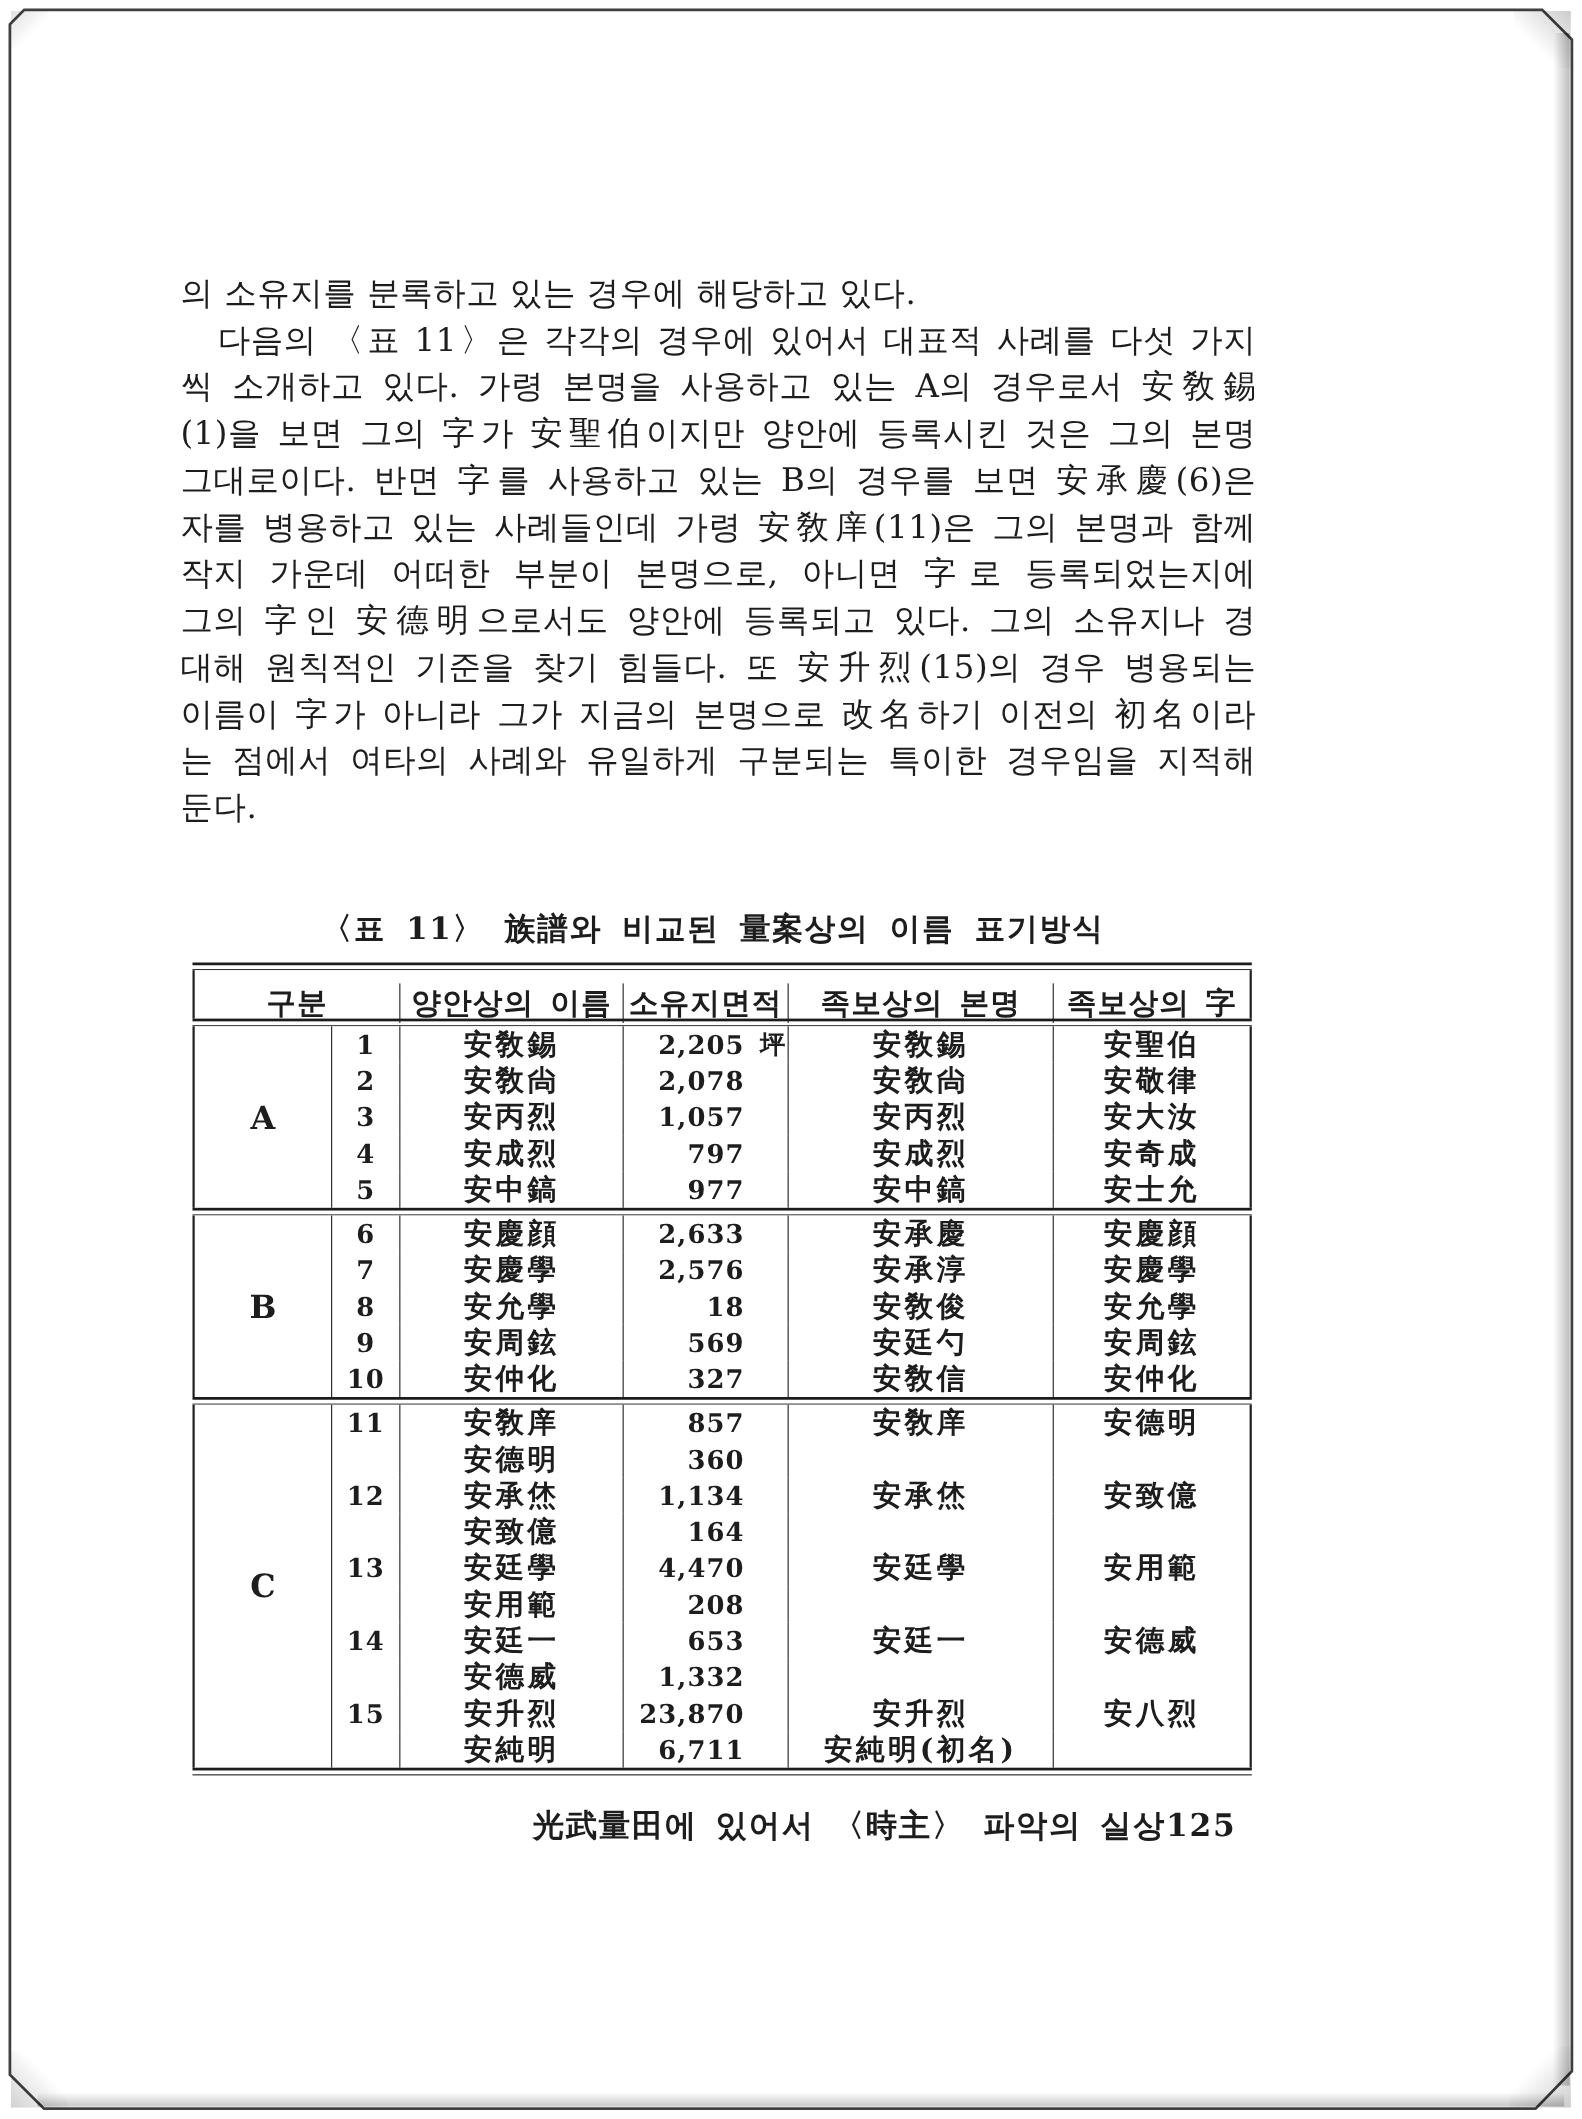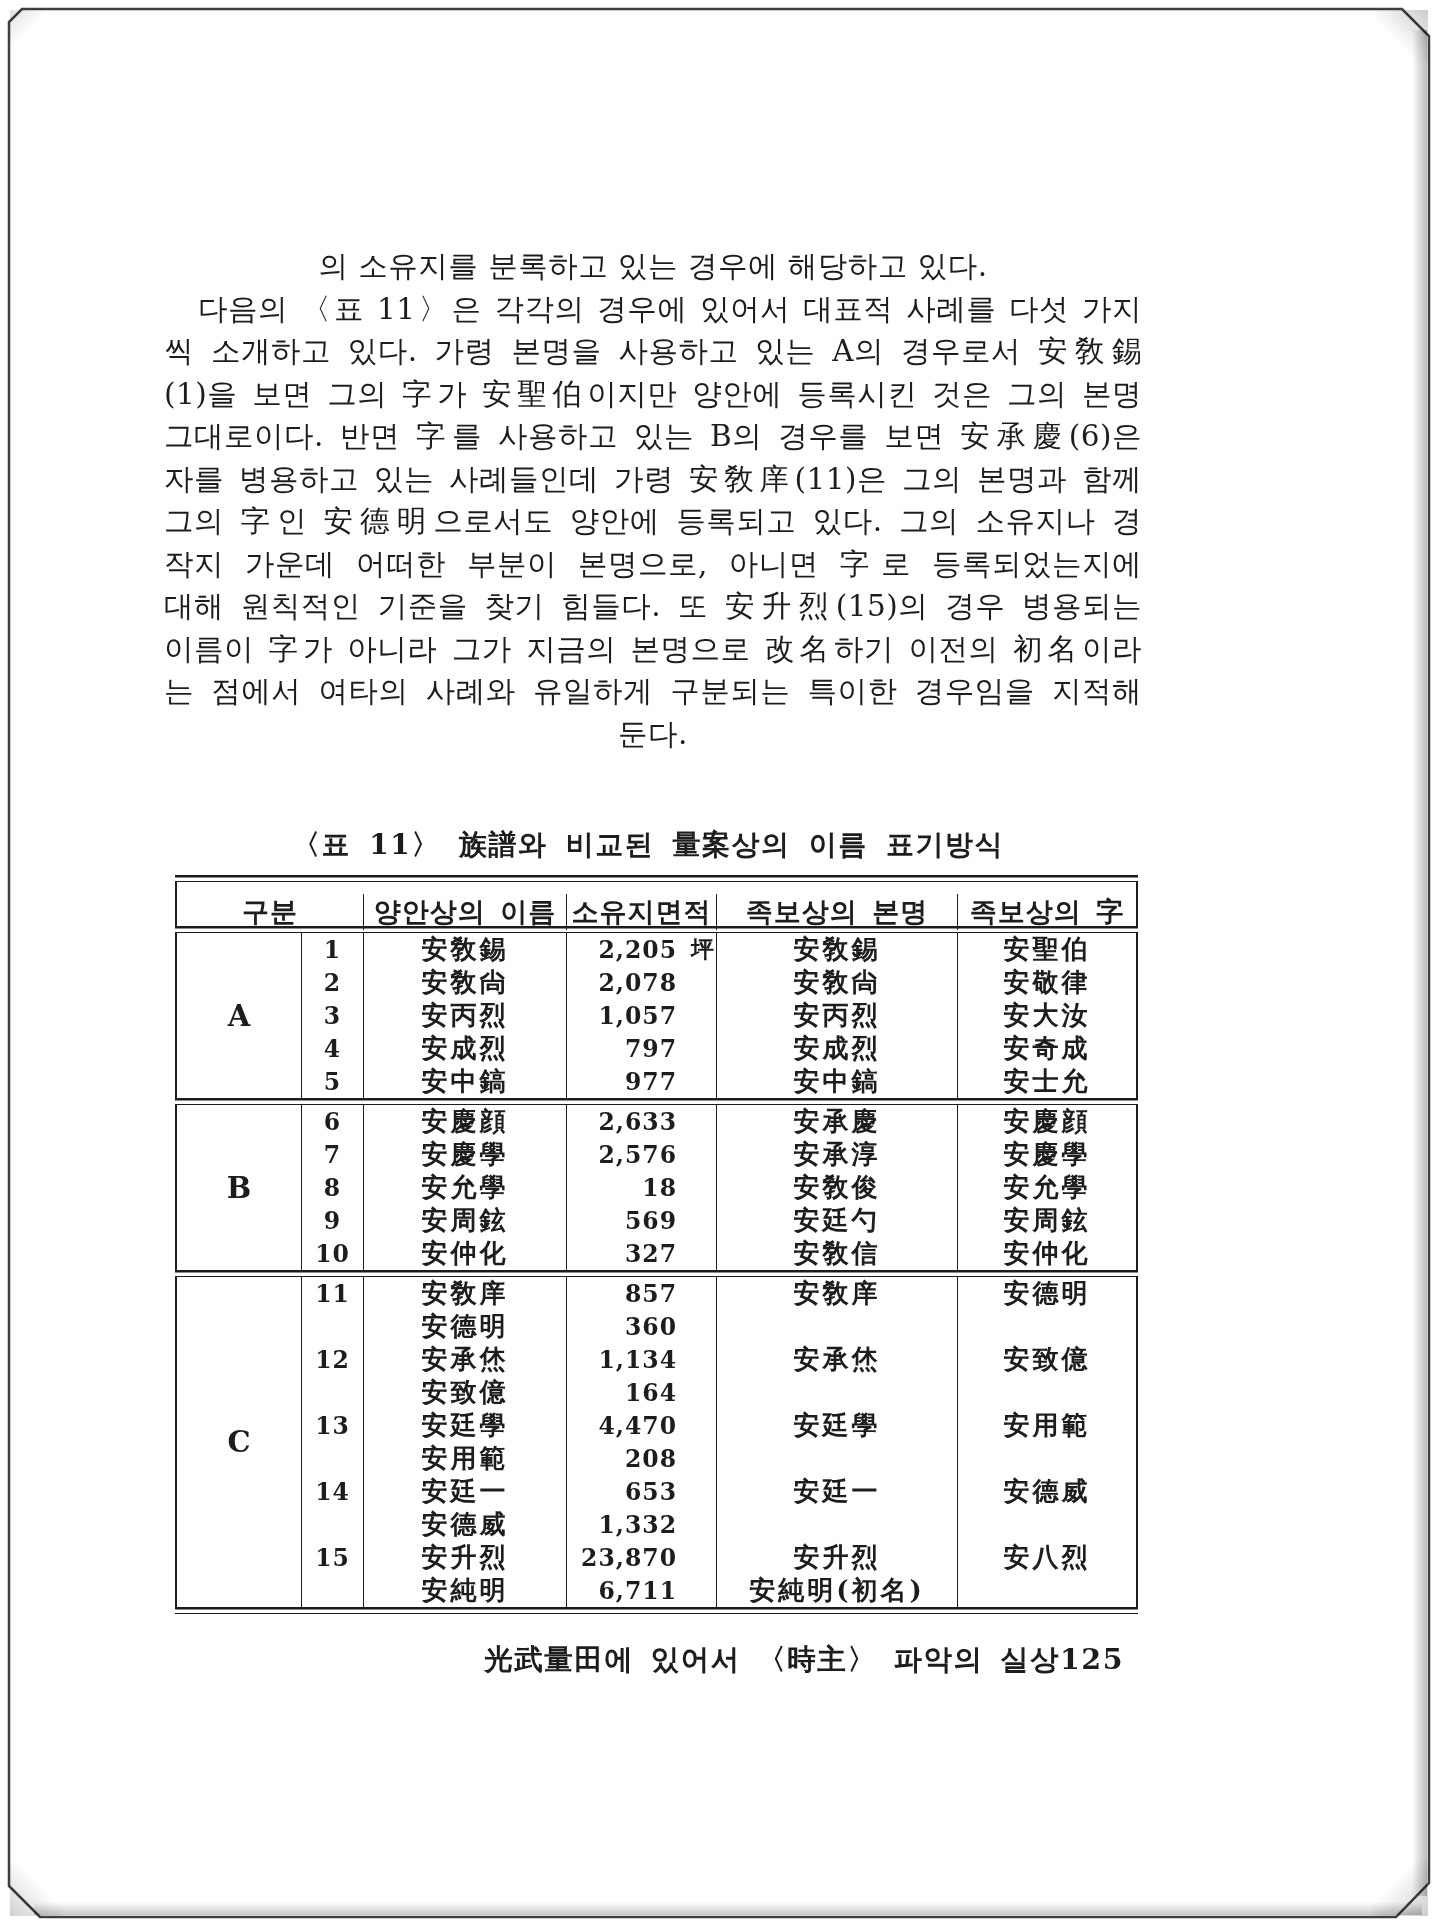--- a/index.html
+++ b/index.html
@@ -19,21 +19,21 @@
   .smudge.br{bottom:10px;right:10px;width:56px;height:56px;
     background:linear-gradient(315deg,rgba(0,0,0,0.20),rgba(0,0,0,0) 62%);}
   .smudge.bl{bottom:10px;left:10px;width:52px;height:52px;
     background:linear-gradient(45deg,rgba(0,0,0,0.18),rgba(0,0,0,0) 60%);}
   .smudge.tl{top:10px;left:10px;width:34px;height:34px;
     background:linear-gradient(135deg,rgba(0,0,0,0.12),rgba(0,0,0,0) 60%);}
 
   
   .body-text{position:absolute;left:164px;top:245px;width:978px;
     font-size:29.5px;line-height:42.5px;letter-spacing:0.5px;}
-  .bline{height:42.5px;white-space:nowrap;text-align:center;}
+  .bline{height:42.5px;white-space:nowrap;}
   .bline.just{white-space:normal;text-align:justify;text-align-last:justify;}
   .bline.ind{text-indent:34px;}
 
   
   .caption{position:absolute;left:292px;top:826px;font-size:28px;font-weight:bold;
     letter-spacing:1.5px;word-spacing:7px;white-space:nowrap;}
 
   
   .table{position:absolute;left:175px;top:875px;width:963px;}
   .rule{height:7px;background:
@@ -70,22 +70,22 @@
 <div class="smudge br"></div>
 <div class="smudge bl"></div>
 
 <div class="body-text">
     <div class="bline">의 소유지를 분록하고 있는 경우에 해당하고 있다.</div>
     <div class="bline just ind">다음의 〈표 11〉은 각각의 경우에 있어서 대표적 사례를 다섯 가지</div>
     <div class="bline just">씩 소개하고 있다. 가령 본명을 사용하고 있는 A의 경우로서 安敎錫</div>
     <div class="bline just">(1)을 보면 그의 字가 安聖伯이지만 양안에 등록시킨 것은 그의 본명</div>
     <div class="bline just">그대로이다. 반면 字를 사용하고 있는 B의 경우를 보면 安承慶(6)은</div>
     <div class="bline just">자를 병용하고 있는 사례들인데 가령 安敎庠(11)은 그의 본명과 함께</div>
+    <div class="bline just">작지 가운데 어떠한 부분이 본명으로, 아니면 字로 등록되었는지에</div>
     <div class="bline just">그의 字인 安德明으로서도 양안에 등록되고 있다. 그의 소유지나 경</div>
-    <div class="bline just">작지 가운데 어떠한 부분이 본명으로, 아니면 字로 등록되었는지에</div>
     <div class="bline just">대해 원칙적인 기준을 찾기 힘들다. 또 安升烈(15)의 경우 병용되는</div>
     <div class="bline just">이름이 字가 아니라 그가 지금의 본명으로 改名하기 이전의 初名이라</div>
     <div class="bline just">는 점에서 여타의 사례와 유일하게 구분되는 특이한 경우임을 지적해</div>
     <div class="bline">둔다.</div>
   </div>
 
 <div class="caption">〈표 11〉  族譜와 비교된 量案상의 이름 표기방식</div>
 
 <div class="table">
     <div class="rule"></div>

